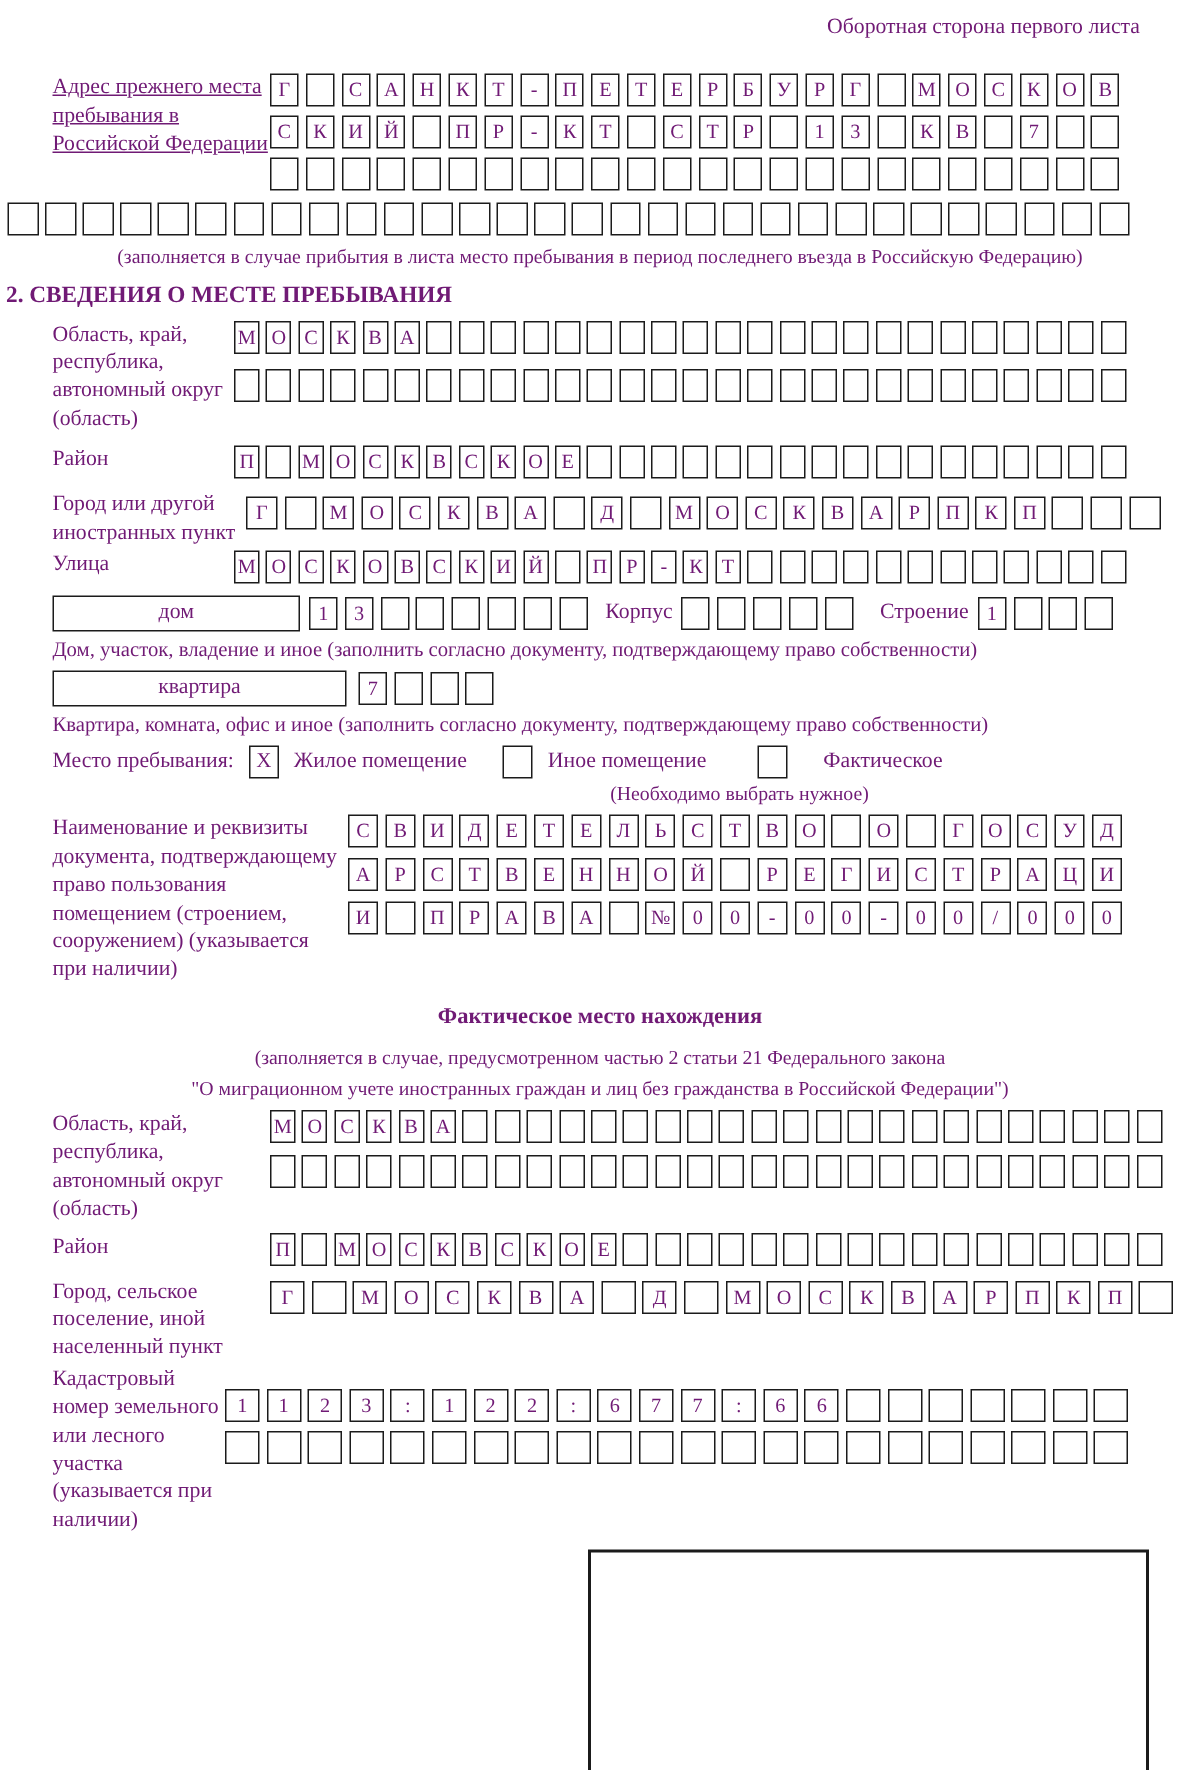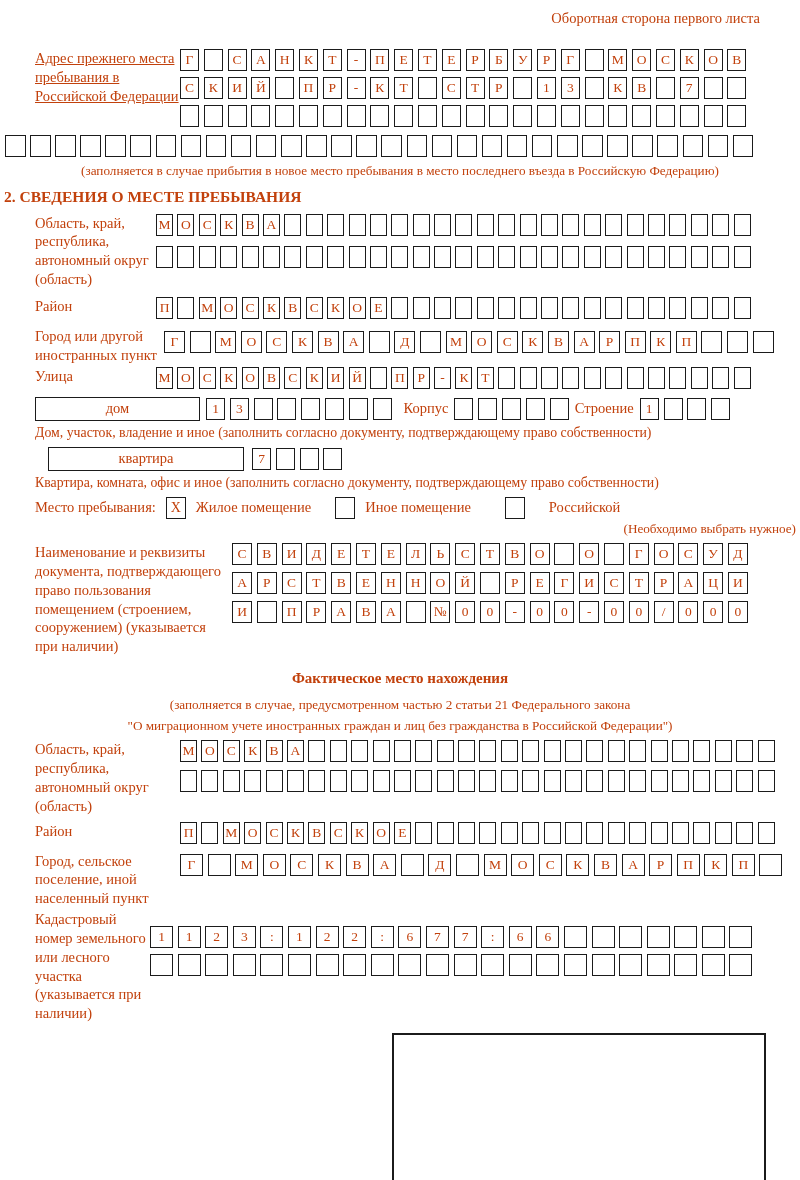--- a/index.html
+++ b/index.html
@@ -1,19 +1,19 @@
 <!DOCTYPE html>
 <html><head>
 <meta charset="utf-8">
 <style>
   html,body{margin:0;padding:0;background:#fff;}
   .page{
     width:800px;height:1180px;box-sizing:border-box;
     font-family:"Liberation Serif","DejaVu Serif",serif;
-    color:#c2410c;background:#fff;overflow:hidden;position:relative;
+    color:#701a75;background:#fff;overflow:hidden;position:relative;
     padding:10px 4px 0 4px;
   }
   .note-right{text-align:right;font-size:14.5px;padding-right:36px;margin-bottom:22px;}
   .frow{display:flex;align-items:flex-start;margin-bottom:2px;}
   .flabel{font-size:14.5px;line-height:1.3;padding-left:31px;box-sizing:border-box;flex:none;}
   .rows{flex:1;min-width:0;}
   .cellrow{display:flex;gap:5px;margin-bottom:6px;}
   .cell{
     display:inline-flex;align-items:center;justify-content:center;
     width:19px;height:22px;border:1.7px solid #1b1b1b;flex:none;
@@ -158,21 +158,21 @@
       <span class="cell"></span>
       <span class="cell"></span>
       <span class="cell"></span>
       <span class="cell"></span>
       <span class="cell"></span>
       <span class="cell"></span>
       <span class="cell"></span>
       <span class="cell"></span>
       <span class="cell"></span>
     </div>
-  <div class="caption">(заполняется в случае прибытия в новое место пребывания в место последнего въезда в Российскую Федерацию)</div>
+  <div class="caption">(заполняется в случае прибытия в листа место пребывания в период последнего въезда в Российскую Федерацию)</div>
 
   <div class="sec-title">2. СВЕДЕНИЯ О МЕСТЕ ПРЕБЫВАНИЯ</div>
 
   <div class="frow">
     <div class="flabel" style="width:152px;">Область, край, республика, автономный округ (область)</div>
     <div class="rows">
       <div class="cellrow c28">
           <span class="cell">М</span>
           <span class="cell">О</span>
           <span class="cell">С</span>
@@ -353,54 +353,54 @@
         <span class="cell"></span>
       </div>
     <div class="inline-lbl" style="margin-left:6px;">Корпус</div>
     <div class="cellrow c24" style="margin-bottom:0;">
         <span class="cell"></span>
         <span class="cell"></span>
         <span class="cell"></span>
         <span class="cell"></span>
         <span class="cell"></span>
       </div>
-    <div class="inline-lbl" style="margin-left:0;">Строение</div>
+    <div class="inline-lbl" style="margin-left:12px;">Строение</div>
     <div class="cellrow c24" style="margin-bottom:0;">
         <span class="cell">1</span>
         <span class="cell"></span>
         <span class="cell"></span>
         <span class="cell"></span>
       </div>
   </div>
   <div class="caption-left">Дом, участок, владение и иное (заполнить согласно документу, подтверждающему право собственности)</div>
 
   <div style="display:flex;align-items:center;gap:8px;padding-left:31px;margin:2px 0 4px 0;">
-    <div class="named-box" style="width:196px;margin-left:13px;">квартира</div>
+    <div class="named-box" style="width:196px;">квартира</div>
     <div class="cellrow c24" style="margin-bottom:0;">
         <span class="cell">7</span>
         <span class="cell"></span>
         <span class="cell"></span>
         <span class="cell"></span>
       </div>
   </div>
   <div class="caption-left">Квартира, комната, офис и иное (заполнить согласно документу, подтверждающему право собственности)</div>
 
   <div class="mesto-row">
     <span>Место пребывания:</span>
     <span class="chk">X</span>
     <span>Жилое помещение</span>
     <span class="chk" style="margin-left:14px;"></span>
     <span>Иное помещение</span>
     <span class="chk" style="margin-left:24px;"></span>
-    <span style="margin-left:14px;">Российской</span>
-  </div>
-  <div class="caption" style="text-align:right;padding-left:186px;">(Необходимо выбрать нужное)</div>
+    <span style="margin-left:14px;">Фактическое</span>
+  </div>
+  <div class="caption" style="text-align:center;padding-left:186px;">(Необходимо выбрать нужное)</div>
 
   <div class="frow" style="margin-top:4px;">
-    <div class="flabel" style="width:228px;">Наименование и реквизиты документа, подтверждающего право пользования помещением (строением, сооружением) (указывается при наличии)</div>
+    <div class="flabel" style="width:228px;">Наименование и реквизиты документа, подтверждающему право пользования помещением (строением, сооружением) (указывается при наличии)</div>
     <div class="rows">
       <div class="cellrow c21" style="margin-bottom:7px;">
           <span class="cell">С</span>
           <span class="cell">В</span>
           <span class="cell">И</span>
           <span class="cell">Д</span>
           <span class="cell">Е</span>
           <span class="cell">Т</span>
           <span class="cell">Е</span>
           <span class="cell">Л</span>

